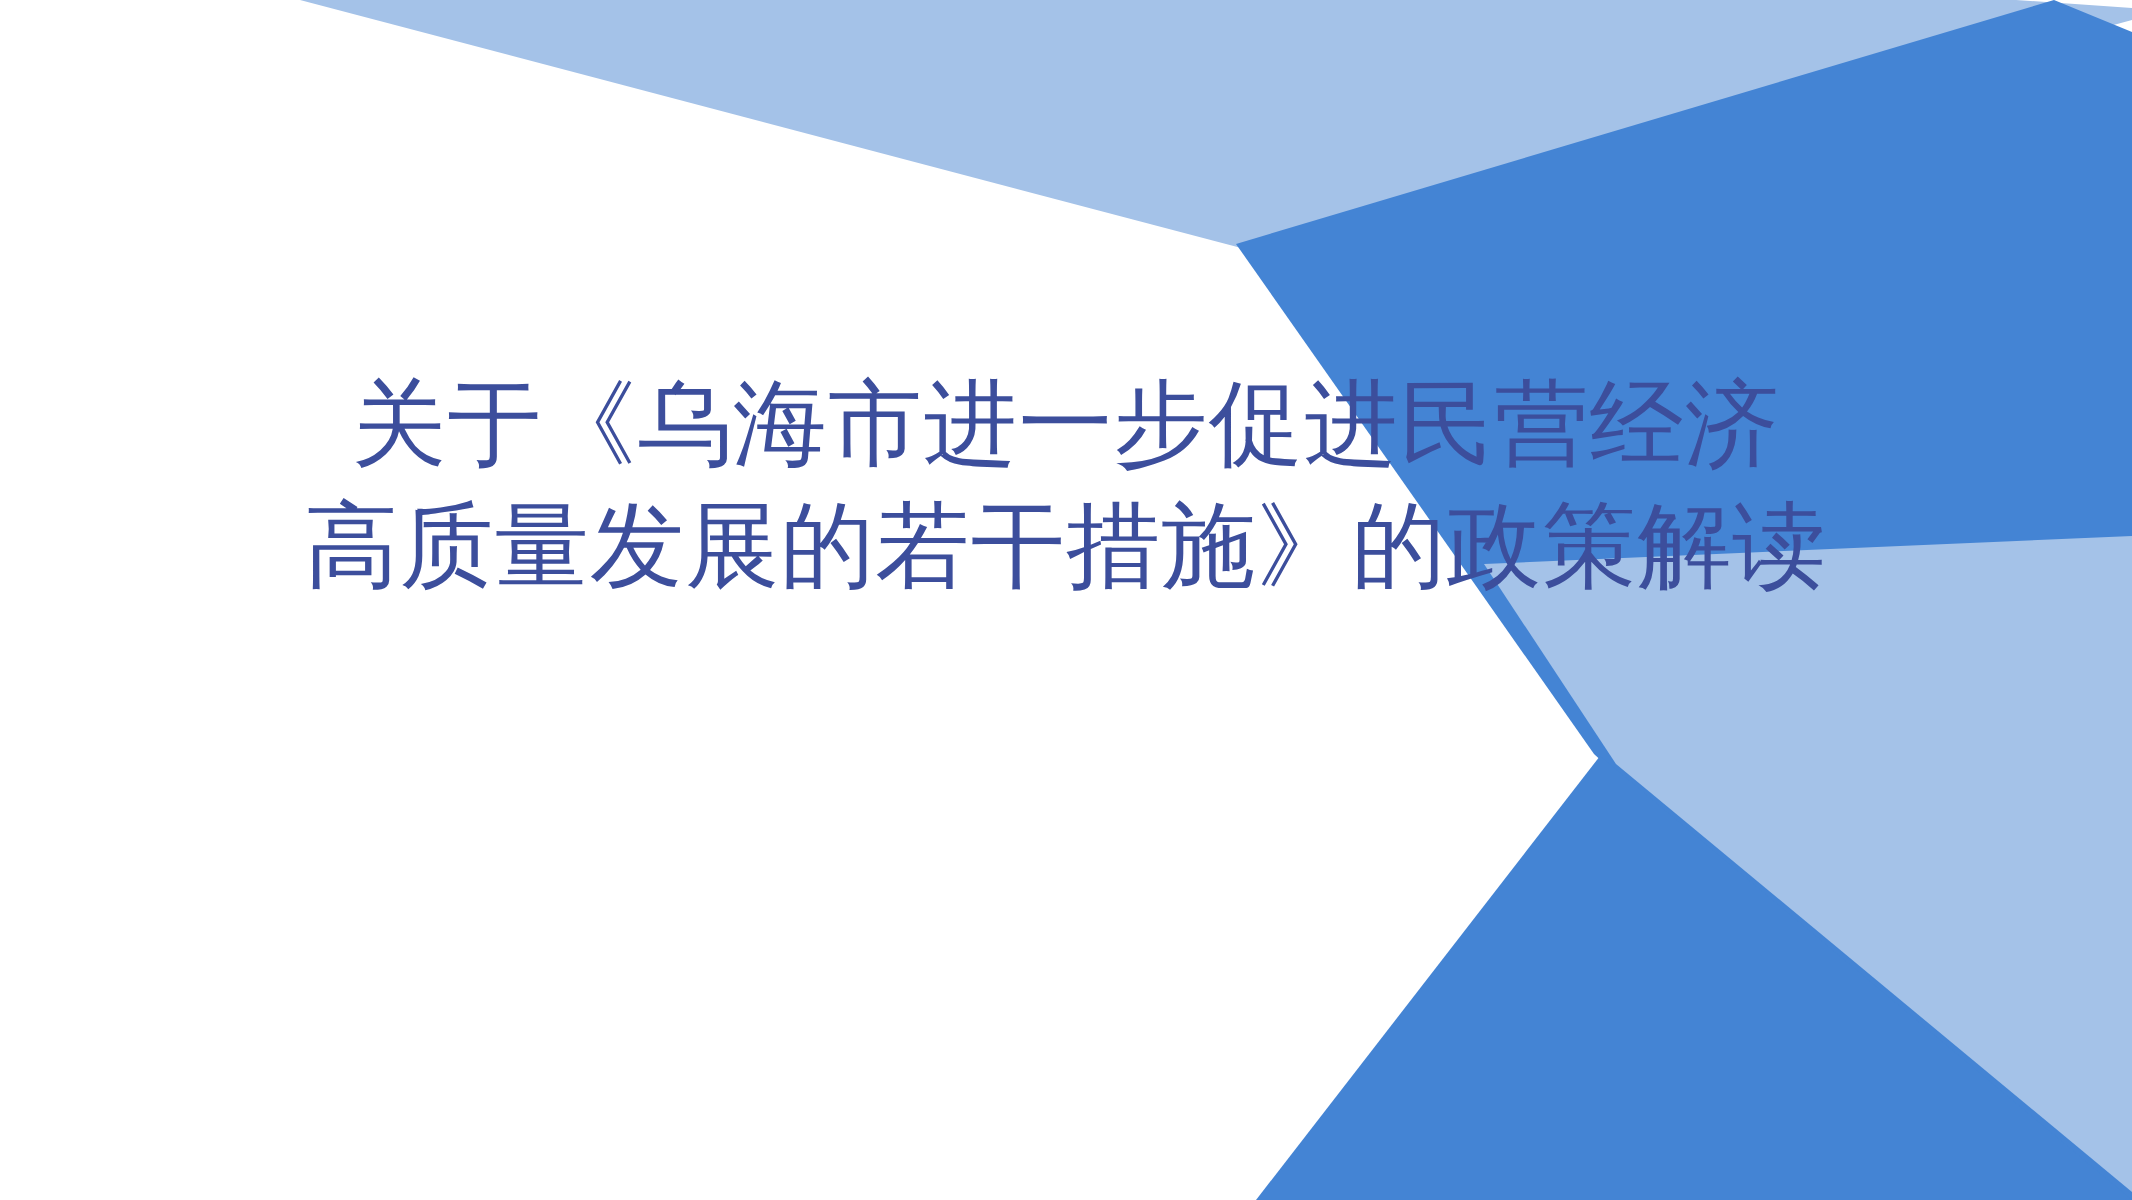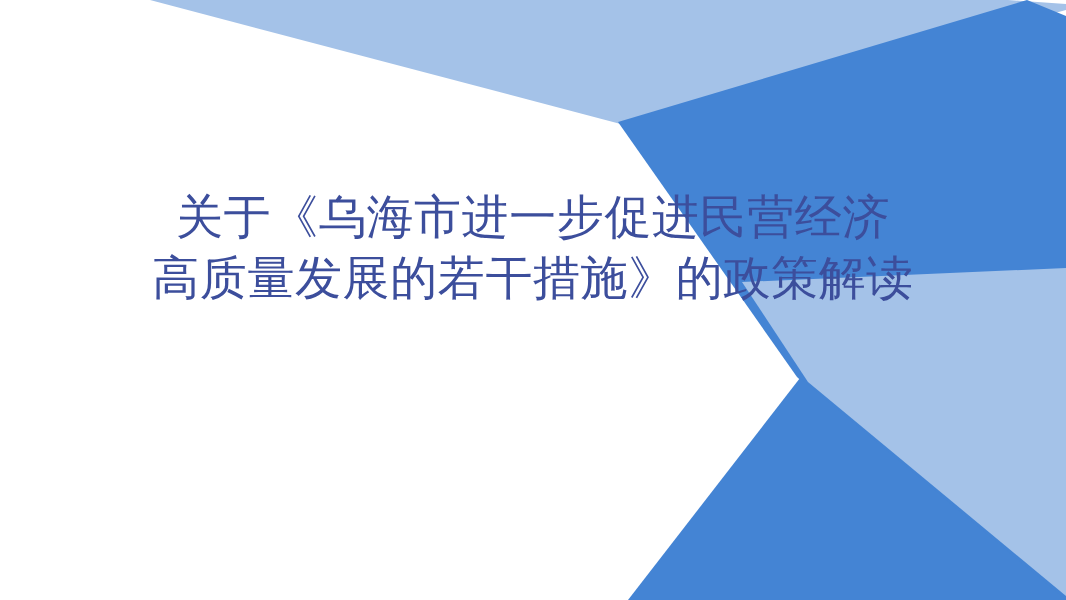--- a/index.html
+++ b/index.html
@@ -29,21 +29,21 @@
     left: 0;
     top: 186px;
     width: 1066px;
     text-align: center;
     line-height: 1.30;
     z-index: 5;
     pointer-events: none;
   }
   #slide-title {
     display: block;
-    font-family: Liberation Sans, sans-serif;
+    font-family: Liberation Mono, monospace;
     font-size: 47px;
     font-weight: 400;
     letter-spacing: 0.6px;
     color: #3C4E9C;
     padding: 0 70px;
     margin: 0;
     white-space: pre-wrap;
     word-break: keep-all;
   }
 </style>

